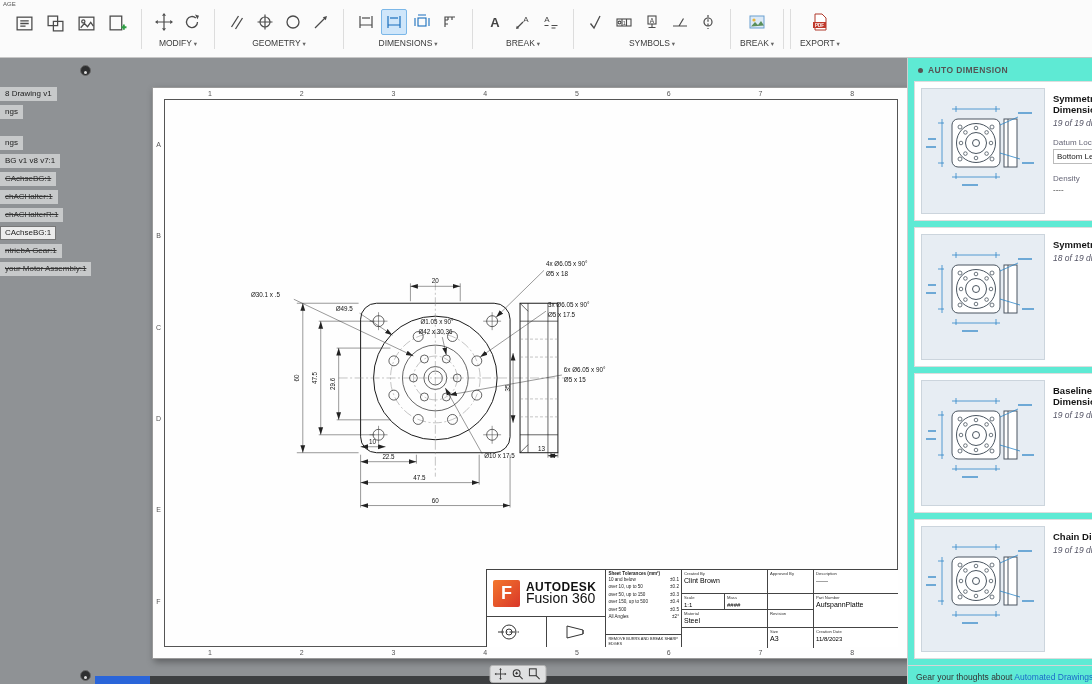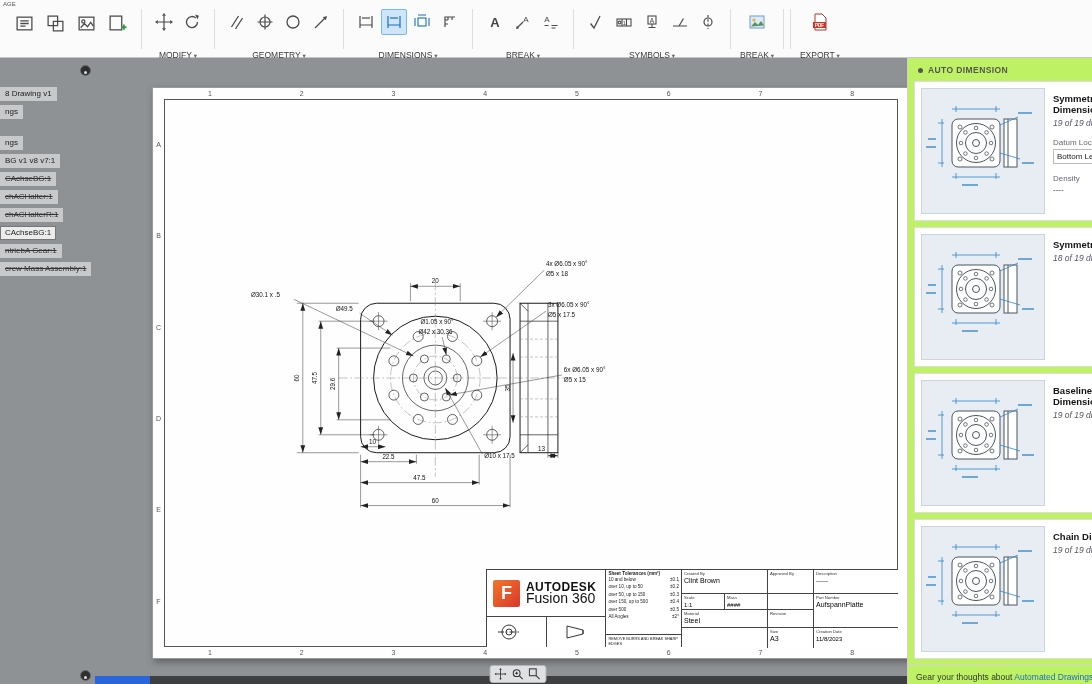--- a/index.html
+++ b/index.html
@@ -8,21 +8,21 @@
 
   
   .topbar{position:absolute;top:0;left:0;right:0;height:57px;background:#fbfbfb;border-bottom:1px solid #c7c7c7;z-index:5}
   .corner-label{position:absolute;top:1px;left:3px;font-size:6px;color:#555}
   .tb-row{display:flex;align-items:stretch;height:100%;padding:9px 0 0 4px;box-sizing:border-box}
   .tb-group{display:flex;flex-direction:column;align-items:center;padding:0 6px}
   .tb-icons{display:flex;gap:2px;align-items:center}
   .tb-btn{width:26px;height:26px;display:flex;align-items:center;justify-content:center;border:1px solid transparent;border-radius:2px;background:none;padding:0;cursor:pointer}
   .tb-btn.big{width:29px;height:28px}
   .tb-btn.active{background:#cfe6fa;border-color:#7bb7e8}
-  .tb-label{margin-top:15px;font-size:8.5px;color:#3a3a3a;white-space:nowrap}
+  .tb-label{margin-top:3px;font-size:8.5px;color:#3a3a3a;white-space:nowrap}
   .tb-label::after{content:" ▾";font-size:6.5px;color:#666}
   .tb-sep{width:1px;background:#ddd;margin:0 3px 8px 3px}
 
   
   .left-panel{position:absolute;left:0;top:57px;width:95px;bottom:0;background:#8f9295;overflow:hidden;z-index:4}
   .edge-btn{position:absolute;right:4px;width:11px;height:11px;border-radius:50%;background:#2e2f30;border:1px solid #6a6a6a;padding:0;cursor:pointer}
   .edge-btn .dot{display:block;margin:3px auto 0;width:3px;height:3px;border-radius:50%;background:#ddd}
   .edge-btn.top{top:8px}.edge-btn.bottom{bottom:3px}
   .chips{position:absolute;top:26px;left:0;width:95px}
   .chip{margin:4px 12px 0 0;background:#c7c9ca;color:#1c1c1c;font-size:8px;line-height:10px;padding:1px 4px;width:max-content;max-width:87px;border:1px solid transparent;white-space:nowrap;overflow:hidden;cursor:pointer}
@@ -70,21 +70,21 @@
   .val{font-size:7px;color:#000;margin-top:1px;line-height:8px}
   .val.sm{font-size:6px}
 
   
   .bottom-strip{position:absolute;left:0;right:0;bottom:0;height:8px;background:#3d3f41}
   .strip-blue{position:absolute;left:0;top:0;bottom:0;width:55px;background:#2a65d9}
   .navbar{position:absolute;left:52%;bottom:1px;transform:translateX(-50%);height:16px;background:#dfe0e1;border:1px solid #b3b3b3;border-radius:3px;display:flex;align-items:center;gap:2px;padding:0 3px;z-index:3}
   .nav-btn{width:15px;height:13px;background:none;border:none;display:flex;align-items:center;justify-content:center;padding:0;cursor:pointer}
 
   
-  .right-panel{position:absolute;right:0;top:57px;width:184px;bottom:0;background:#bef264;border-left:1px solid #cfcfcf;overflow:hidden;z-index:4}
+  .right-panel{position:absolute;right:0;top:57px;width:184px;bottom:0;background:#5eead4;border-left:1px solid #cfcfcf;overflow:hidden;z-index:4}
   .rp-header{display:flex;align-items:center;gap:5px;padding:8px 10px 6px;font-size:8.5px;font-weight:bold;color:#555;letter-spacing:.4px}
   .rp-dot{width:5px;height:5px;border-radius:50%;background:#555;flex:none}
   .rp-card{margin:0 0 6px 6px;background:#fff;border:1px solid #ddd;display:flex;gap:8px;padding:6px;width:230px;box-sizing:content-box;cursor:pointer}
   .rp-thumb{width:122px;height:124px;background:#e7edf3;border:1px solid #ccd5dd;flex:none}
   .rp-thumb svg{width:100%;height:100%}
   .rp-info{width:90px;padding-top:5px}
   .rp-title{font-size:9.5px;font-weight:bold;color:#151515;line-height:11px}
   .rp-count{font-size:8.5px;font-style:italic;color:#556;margin-top:3px;white-space:nowrap;overflow:hidden}
   .rp-flabel{font-size:8px;color:#667;margin-top:10px;white-space:nowrap;overflow:hidden}
   .rp-select{margin-top:2px;height:15px;border:1px solid #bbb;background:#fff;font-size:8px;color:#222;display:flex;align-items:center;justify-content:space-between;padding:0 3px;width:74px;box-sizing:border-box;cursor:pointer}
@@ -409,21 +409,21 @@
     <div class="chips">
       <div class="chip">8 Drawing v1</div>
       <div class="chip">ngs</div>
       <div class="chip gap">ngs</div>
       <div class="chip">BG v1 v8 v7:1</div>
       <div class="chip struck">CAchseBG:1</div>
       <div class="chip struck">chACHalter:1</div>
       <div class="chip struck">chACHalterR:1</div>
       <div class="chip selected">CAchseBG:1</div>
       <div class="chip struck">ntriebA Gear:1</div>
-      <div class="chip struck">crew Mass Assembly:1</div>
+      <div class="chip struck">your Motor Assembly:1</div>
     </div>
     <button class="edge-btn bottom">
         <span class="dot"></span>
       </button>
   </div>
 
   <div class="canvas">
     <div class="sheet">
       <div class="frame"></div>
 

